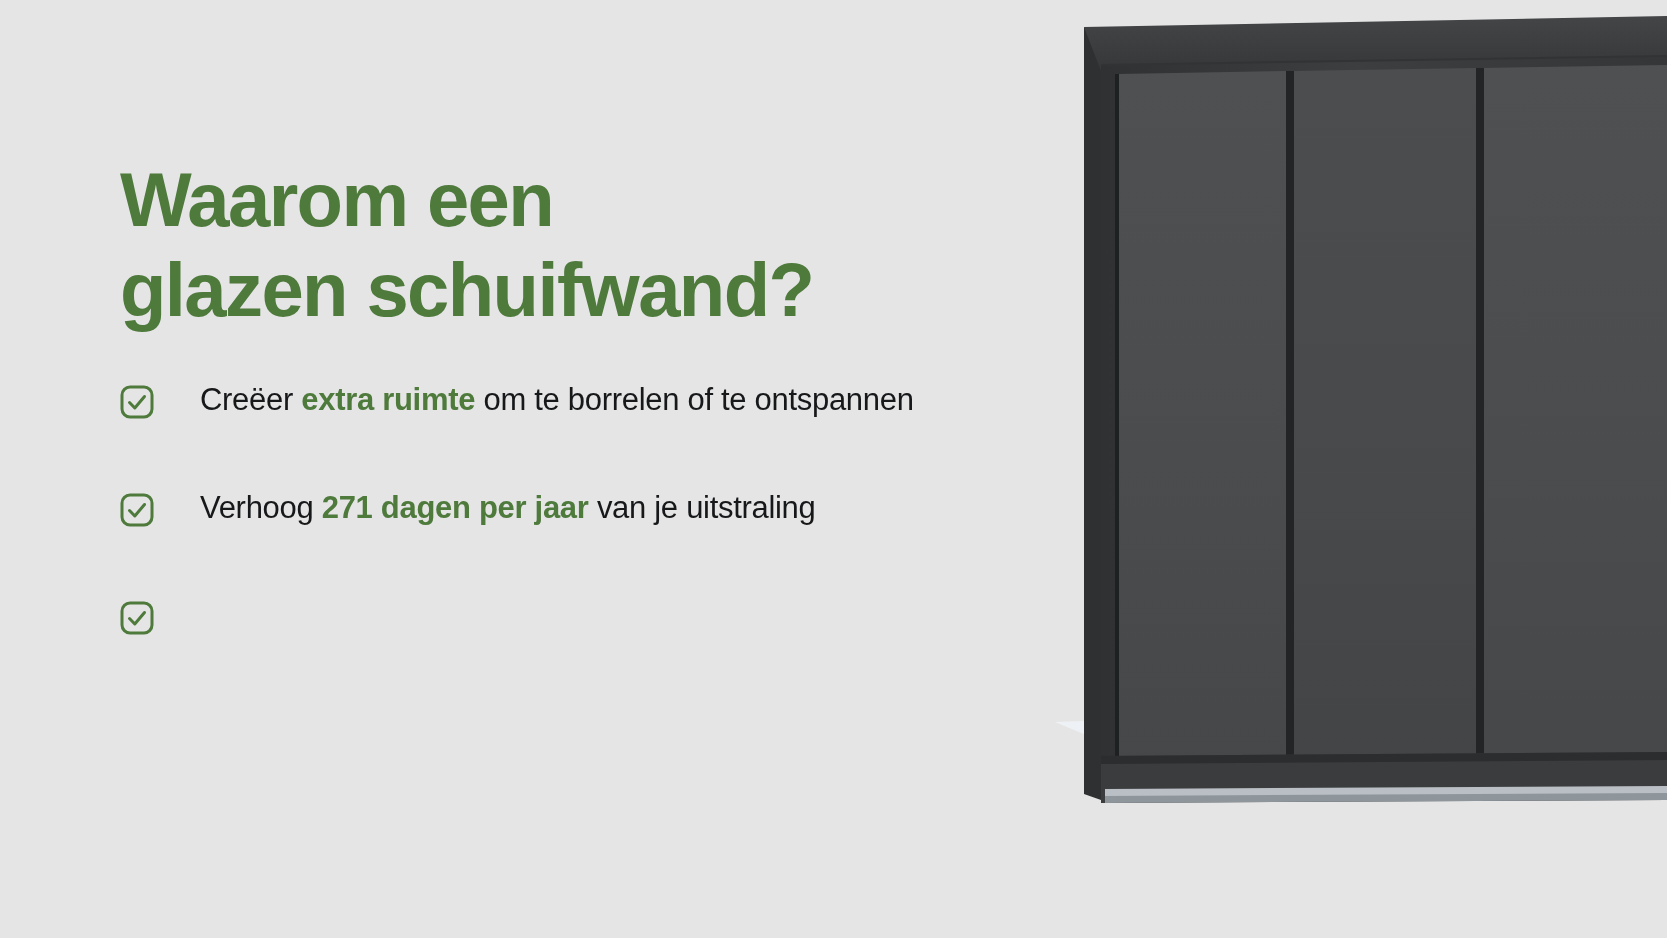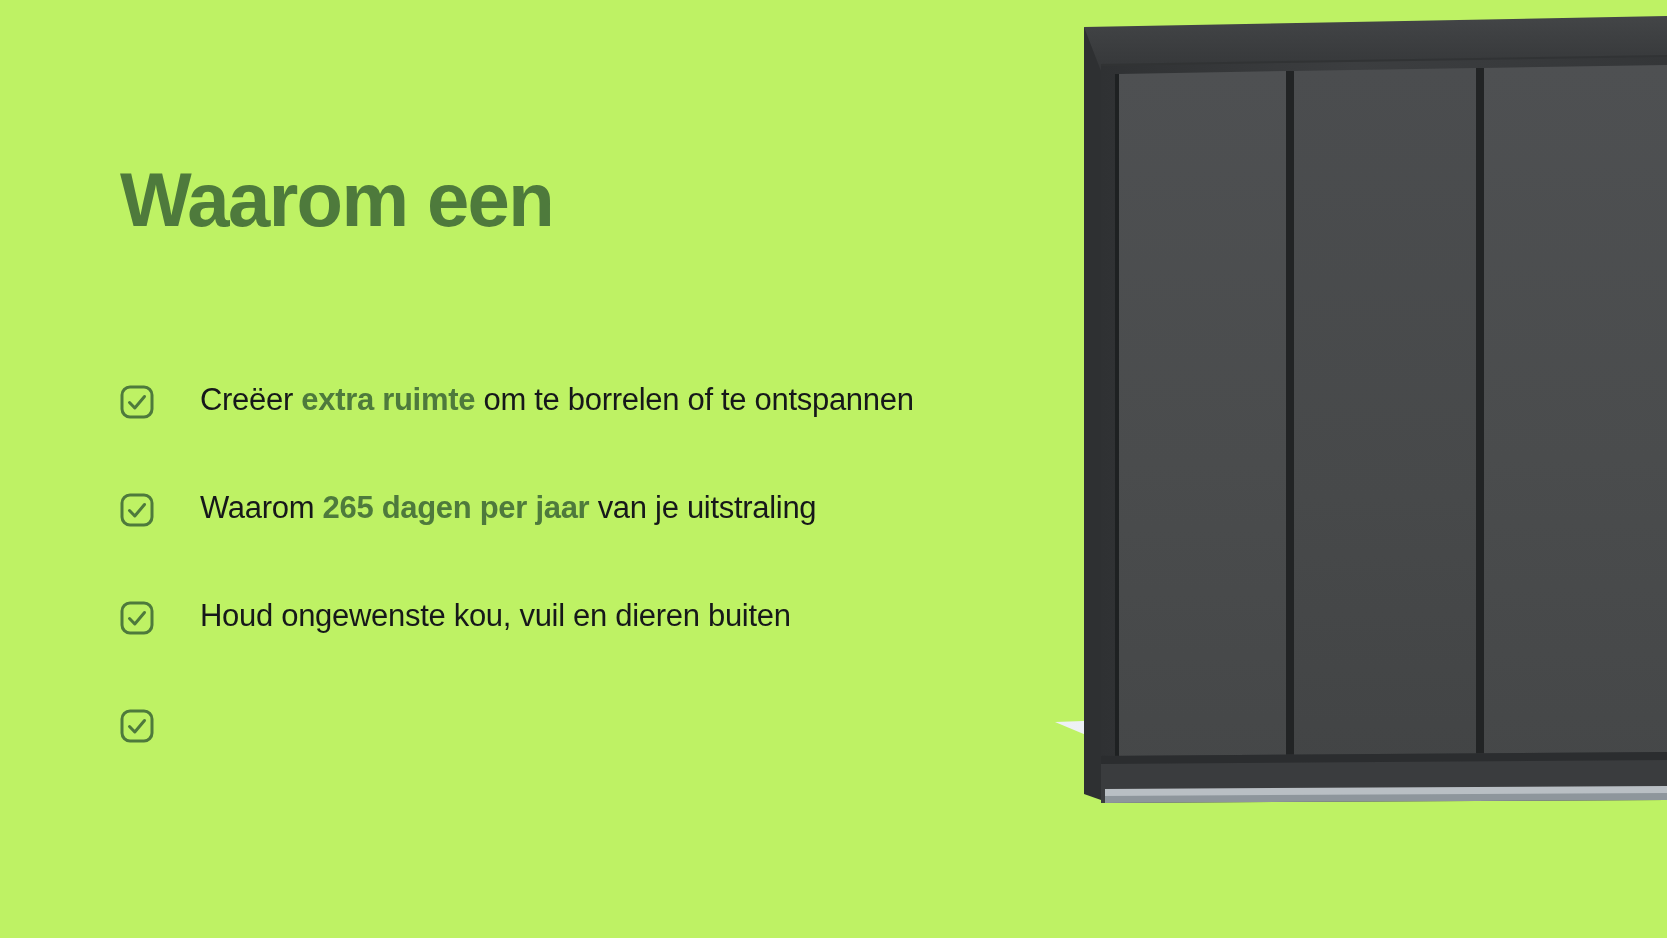--- a/index.html
+++ b/index.html
@@ -11,21 +11,21 @@
     width: 1667px;
     height: 938px;
     overflow: hidden;
     font-family: "Liberation Sans", sans-serif;
     position: relative;
   }
 
   #slide {
     position: absolute;
     inset: 0;
-    background: #bef264;
+    background: #e5e5e5;
     overflow: hidden;
   }
 
   
   #content {
     position: absolute;
     left: 0;
     top: 0;
     width: 1060px;
     height: 938px;
@@ -160,53 +160,45 @@
 
       <polygon points="58,789 620,786 620,796 58,799" fill="#b9bfc4"></polygon>
       <polygon points="58,796 620,793 620,800 58,803" fill="#8e969c"></polygon>
     </svg>
   </div>
 
   <div id="content">
 
     <h1 id="heading">
       <span class="hline">Waarom een</span>
+      <span class="hline">glazen schuifwand?</span>
     </h1>
 
     <ul id="bullets" style="list-style:none;margin:0;padding:0;">
 
       <li class="bullet-row">
         <svg class="check-icon" viewBox="0 0 34 34" xmlns="http://www.w3.org/2000/svg">
           <rect x="2" y="2" width="30" height="30" rx="8" ry="8" fill="none" stroke="#4e7a3c" stroke-width="3"></rect>
           <polyline points="9.5,17.5 14.8,23 24.5,11.5" fill="none" stroke="#4e7a3c" stroke-width="3" stroke-linecap="round" stroke-linejoin="round"></polyline>
         </svg>
         <span class="bullet-text">
           <span>Creëer </span><span class="em">extra ruimte</span><span> om te borrelen of te ontspannen</span>
         </span>
       </li>
 
       <li class="bullet-row">
         <svg class="check-icon" viewBox="0 0 34 34" xmlns="http://www.w3.org/2000/svg">
           <rect x="2" y="2" width="30" height="30" rx="8" ry="8" fill="none" stroke="#4e7a3c" stroke-width="3"></rect>
           <polyline points="9.5,17.5 14.8,23 24.5,11.5" fill="none" stroke="#4e7a3c" stroke-width="3" stroke-linecap="round" stroke-linejoin="round"></polyline>
         </svg>
         <span class="bullet-text">
-          <span>Waarom </span><span class="em">265 dagen per jaar</span><span> van je uitstraling</span>
+          <span>Verhoog </span><span class="em">271 dagen per jaar</span><span> van je uitstraling</span>
         </span>
       </li>
 
-      <li class="bullet-row">
-        <svg class="check-icon" viewBox="0 0 34 34" xmlns="http://www.w3.org/2000/svg">
-          <rect x="2" y="2" width="30" height="30" rx="8" ry="8" fill="none" stroke="#4e7a3c" stroke-width="3"></rect>
-          <polyline points="9.5,17.5 14.8,23 24.5,11.5" fill="none" stroke="#4e7a3c" stroke-width="3" stroke-linecap="round" stroke-linejoin="round"></polyline>
-        </svg>
-        <span class="bullet-text">
-          <span>Houd ongewenste kou, vuil en dieren buiten</span>
-        </span>
-      </li>
 
       <li class="bullet-row">
         <svg class="check-icon" viewBox="0 0 34 34" xmlns="http://www.w3.org/2000/svg">
           <rect x="2" y="2" width="30" height="30" rx="8" ry="8" fill="none" stroke="#4e7a3c" stroke-width="3"></rect>
           <polyline points="9.5,17.5 14.8,23 24.5,11.5" fill="none" stroke="#4e7a3c" stroke-width="3" stroke-linecap="round" stroke-linejoin="round"></polyline>
         </svg>
       </li>
 
     </ul>
   </div>

